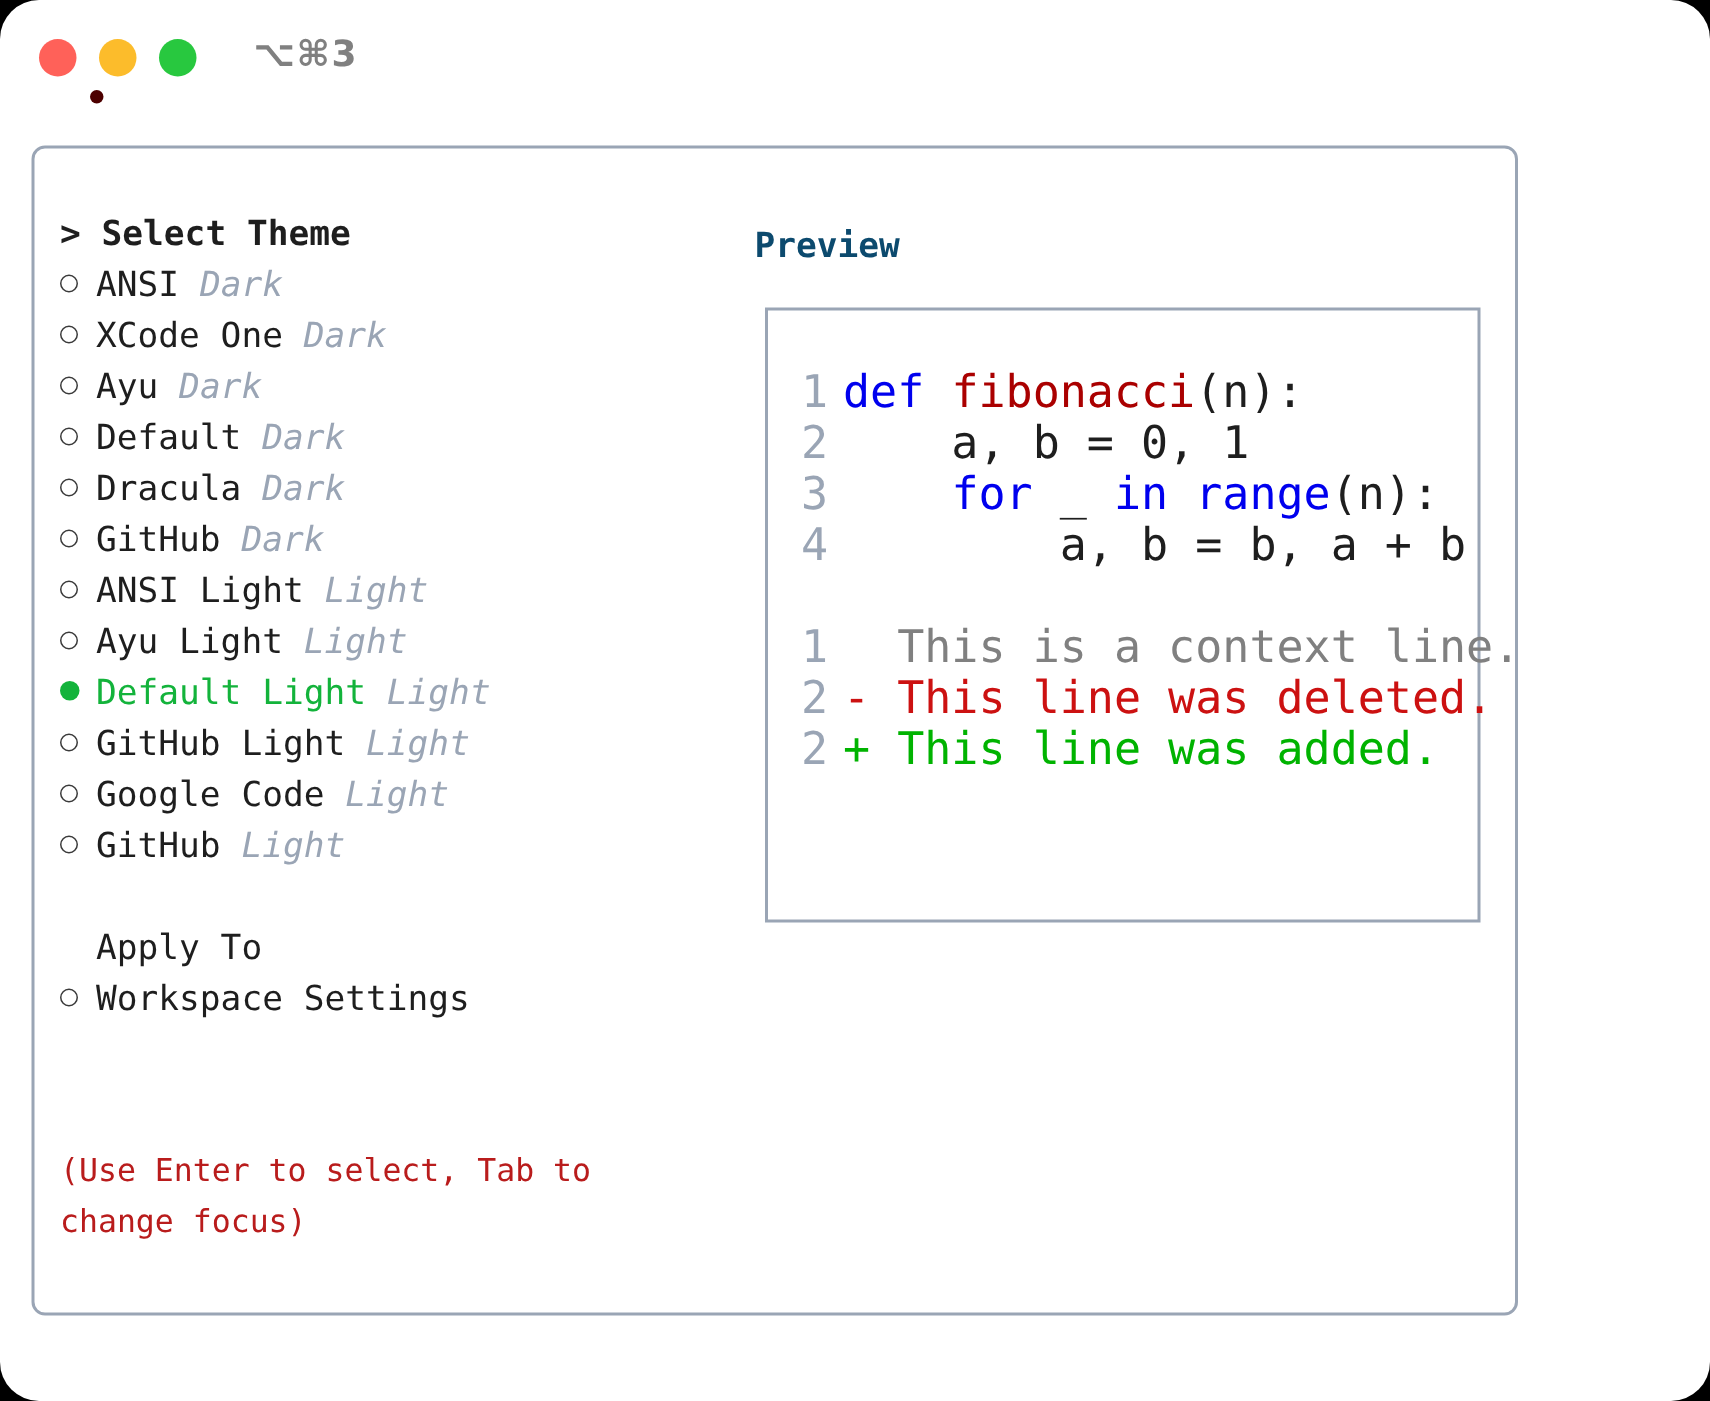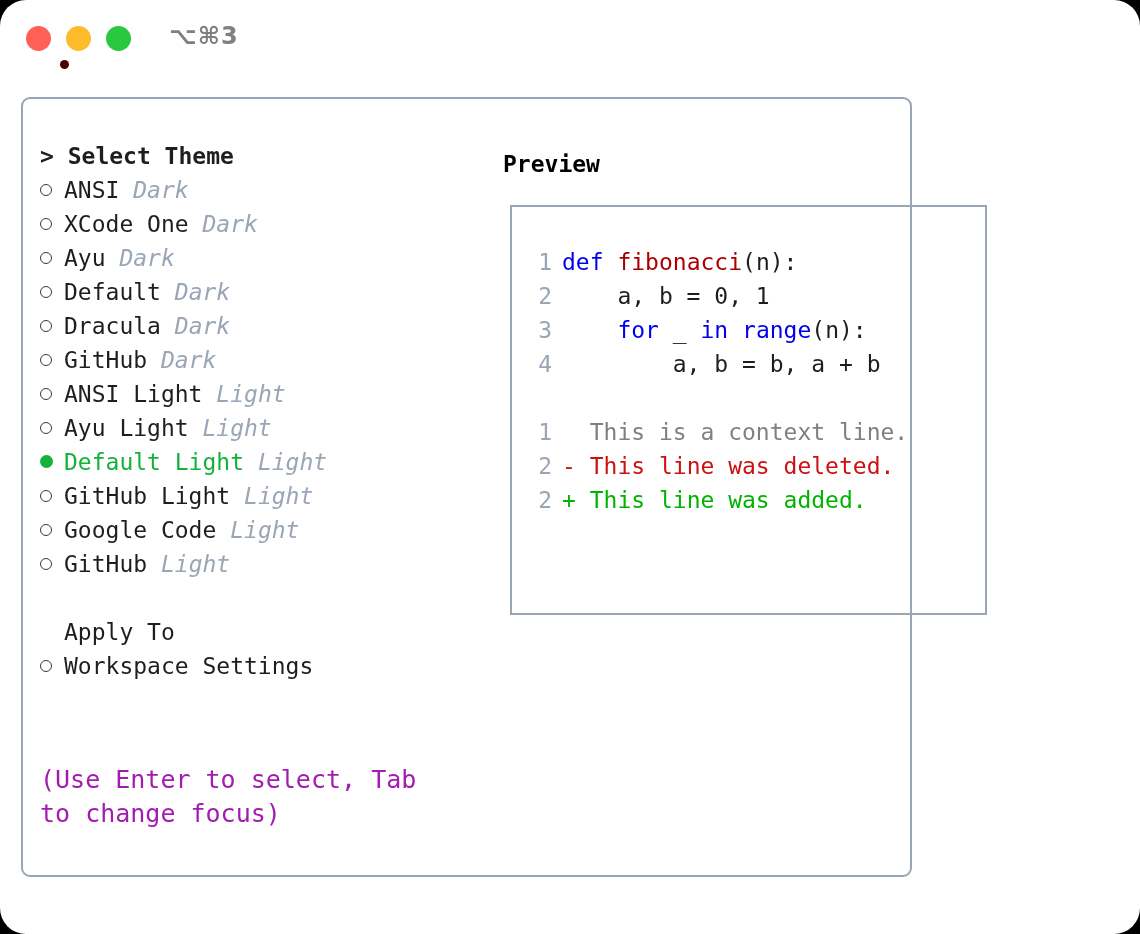--- a/index.html
+++ b/index.html
@@ -57,21 +57,21 @@
     color: #808080;
     letter-spacing: 1px;
     font-family: "DejaVu Sans", sans-serif;
   }
 
   
   #panel {
     position: absolute;
     left: 21px;
     top: 97px;
-    width: 891px;
+    width: 991px;
     height: 780px;
     border: 2px solid #9aa5b5;
     border-radius: 9px;
     box-sizing: border-box;
   }
 
   
   #left-col {
     position: absolute;
     left: 17px;
@@ -117,52 +117,52 @@
   .name.selected { color: #13b33b; }
   .mode { color: #9aa5b5; font-style: italic; }
 
   .spacer-row { height: 34px; }
 
   #hint {
     position: absolute;
     left: 17px;
     top: 664px;
     width: 410px;
-    font-size: 25px;
+    font-size: 21px;
     line-height: 34px;
-    color: #a21caf;
+    color: #b91c1c;
   }
 
   
   #preview-title {
     position: absolute;
     left: 480px;
     top: 52px;
     font-size: 23px;
     font-weight: bold;
-    color: #000000;
+    color: #0c4a6e;
   }
   #preview-box {
     position: absolute;
     left: 487px;
     top: 106px;
     width: 477px;
     height: 410px;
     border: 2px solid #9aa5b5;
     box-sizing: border-box;
   }
   #code {
     position: absolute;
     left: 14px;
     top: 38px;
   }
   .cline {
     height: 34px;
     line-height: 34px;
-    font-size: 23px;
+    font-size: 30px;
     white-space: pre;
   }
   .lno {
     display: inline-block;
     width: 26px;
     text-align: right;
     color: #9aa5b5;
     margin-right: 10px;
   }
   .kw   { color: #0000ee; }

